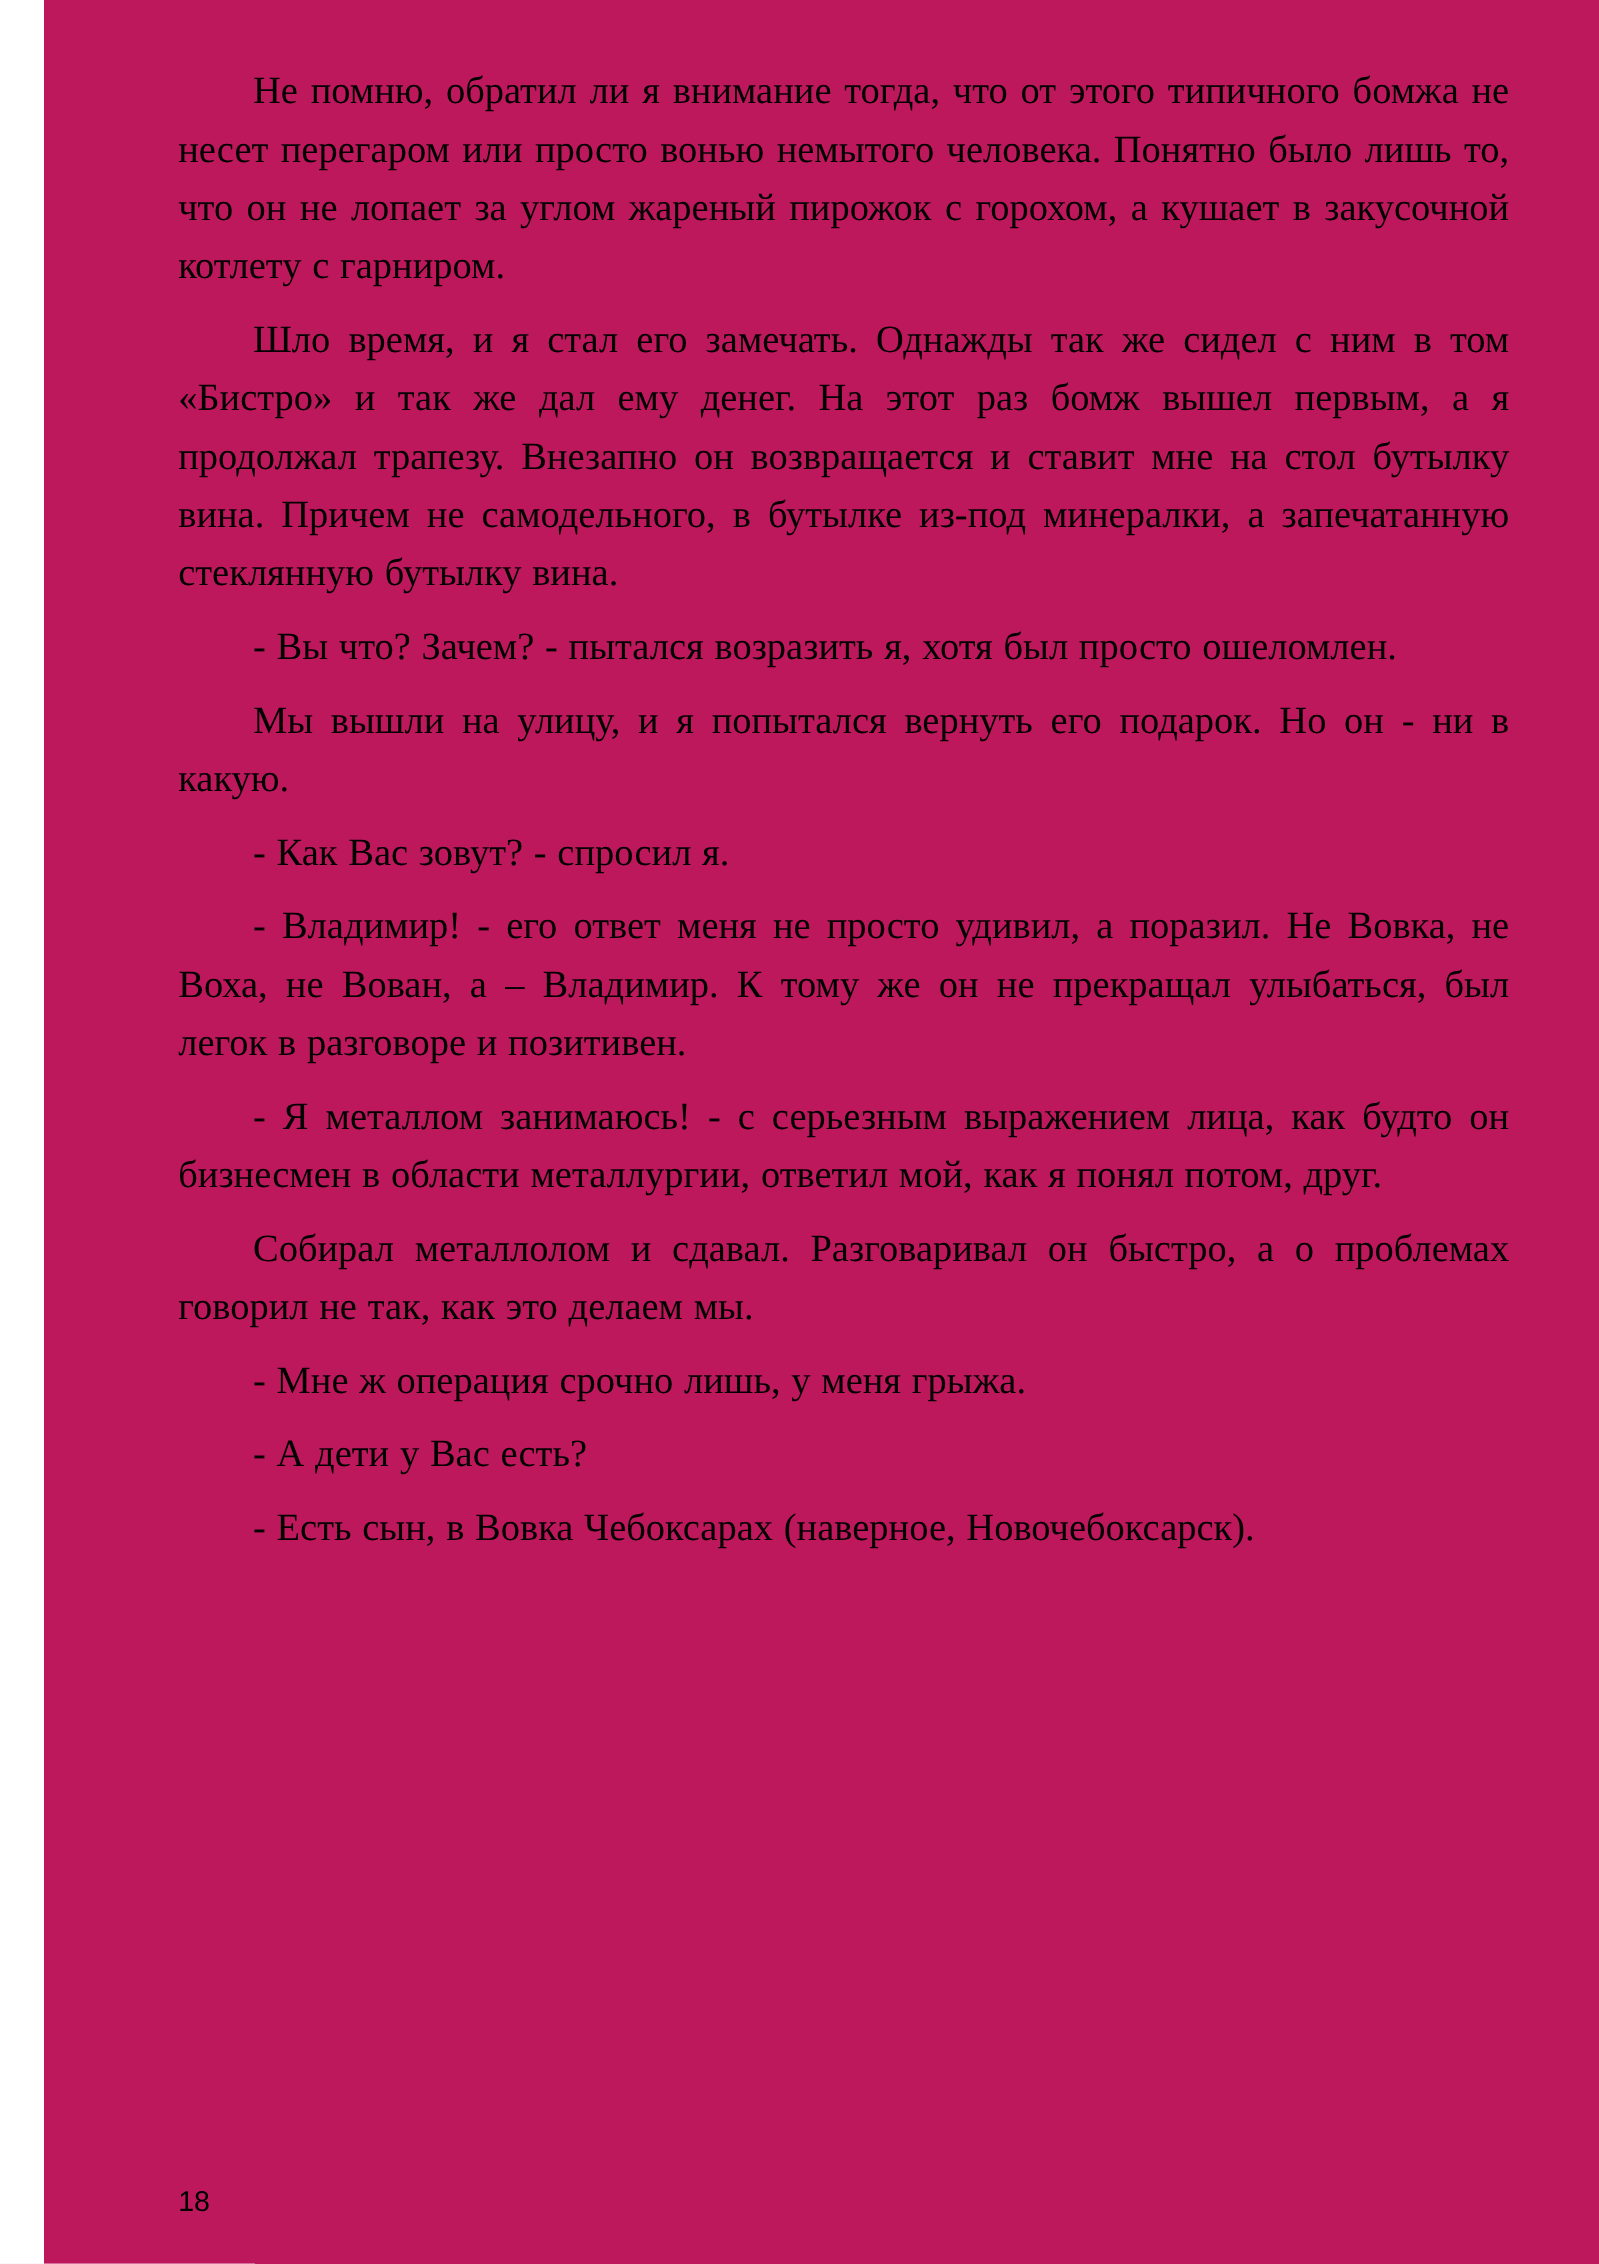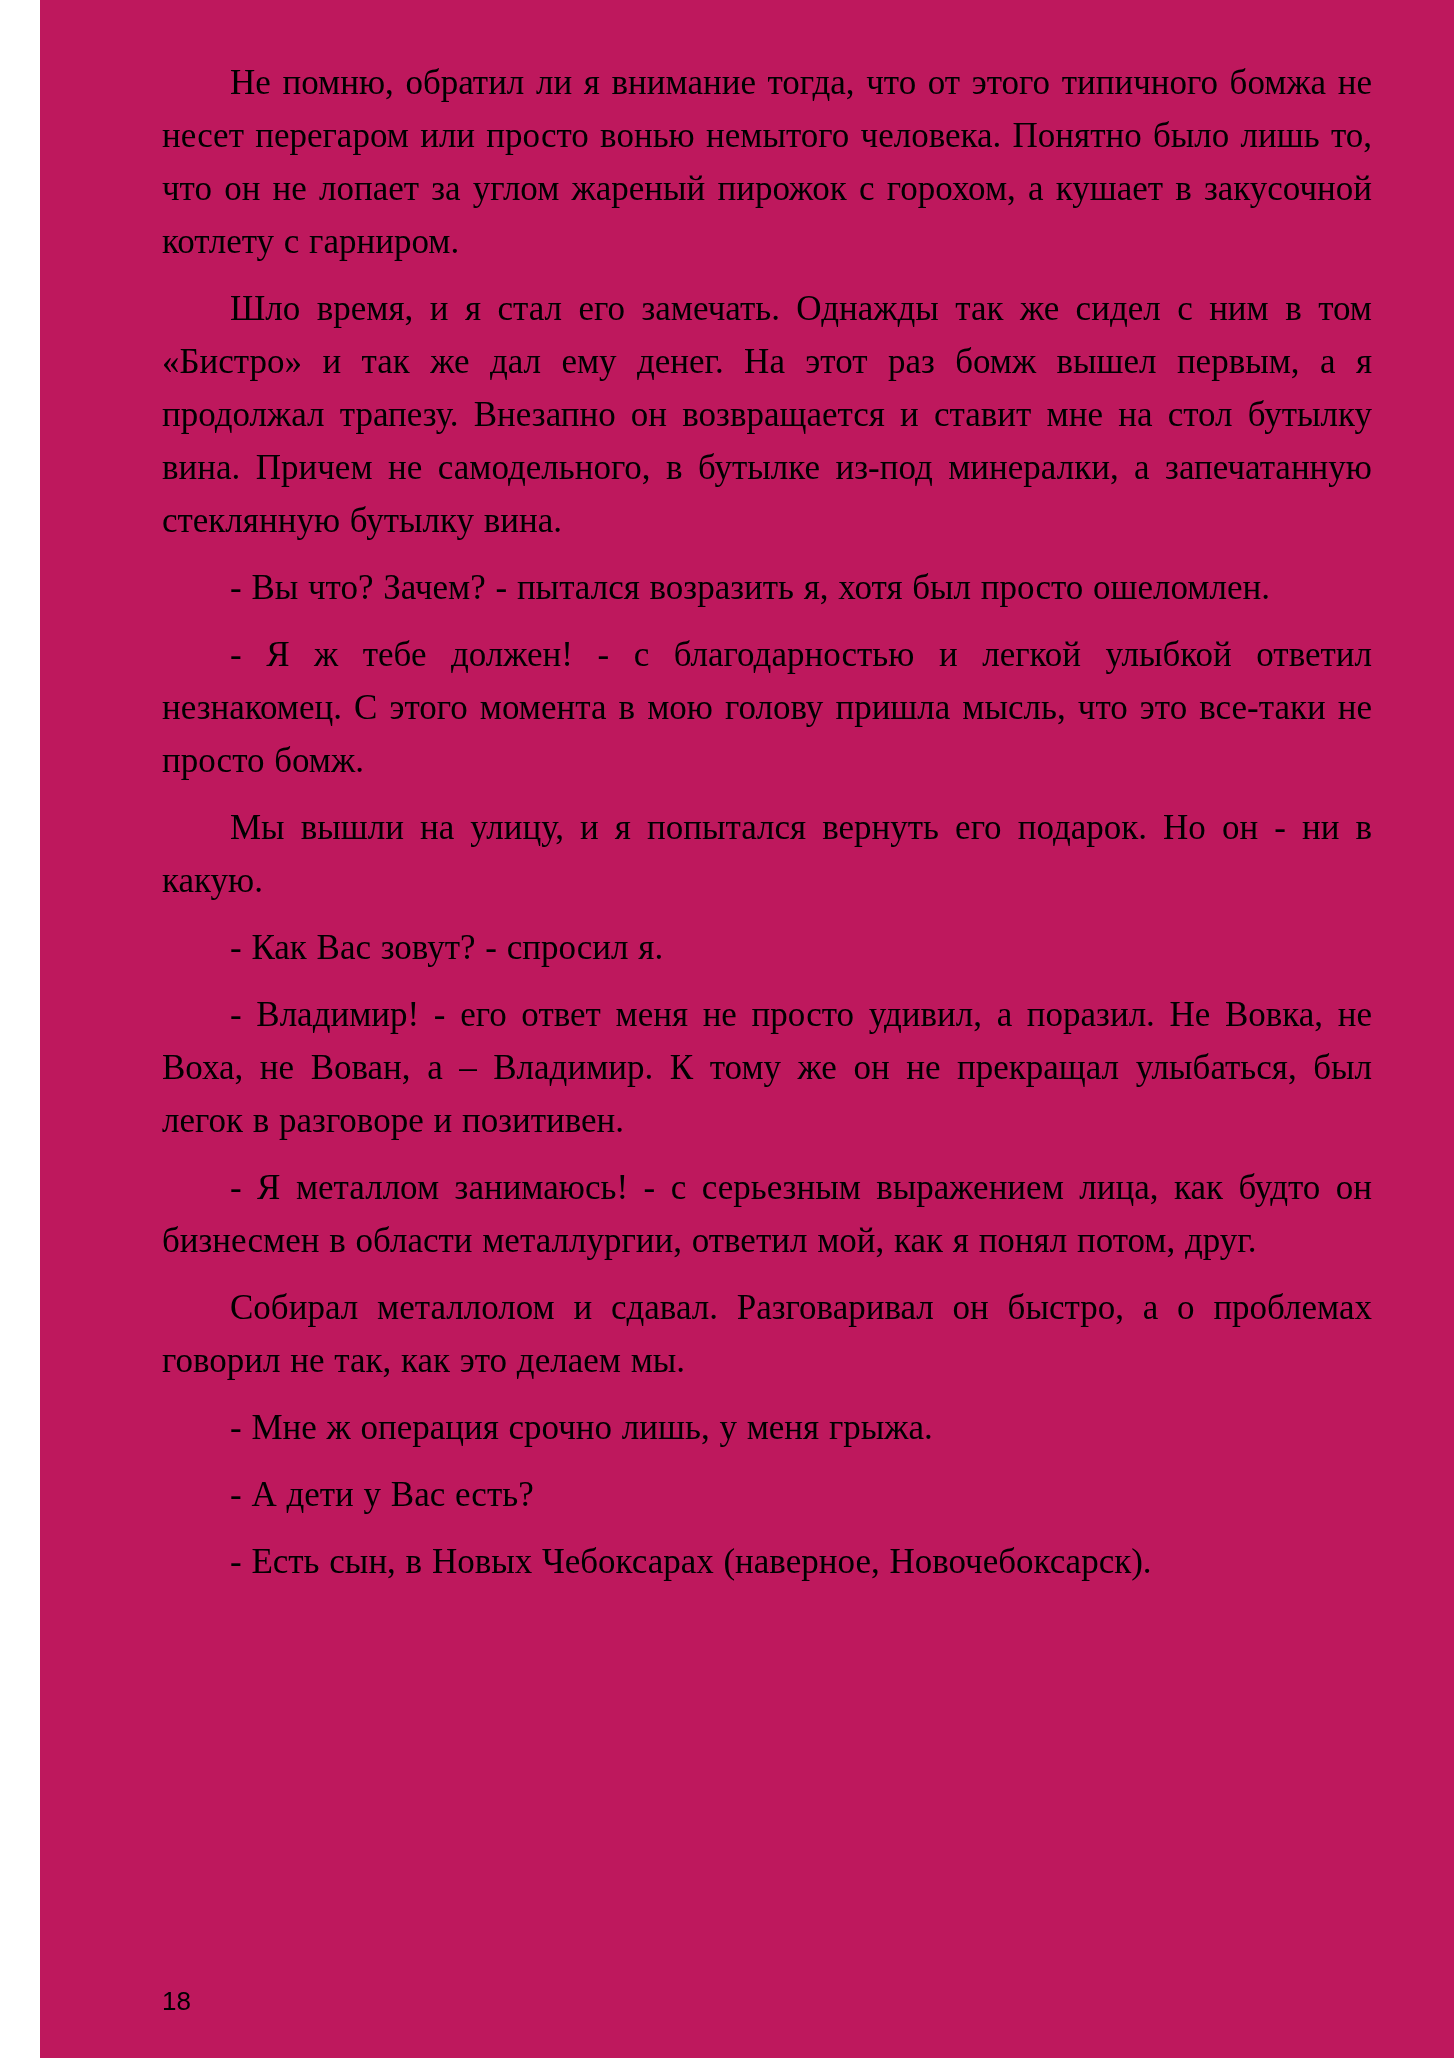--- a/index.html
+++ b/index.html
@@ -42,24 +42,23 @@
   }
 </style>
 </head>
 <body>
 
 <div class="page">
   <div class="text-block">
     <p>Не помню, обратил ли я внимание тогда, что от этого типичного бомжа не несет перегаром или просто вонью немытого человека. Понятно было лишь то, что он не лопает за углом жареный пирожок с горохом, а кушает в закусочной котлету с гарниром.</p>
     <p>Шло время, и я стал его замечать. Однажды так же сидел с ним в том «Бистро» и так же дал ему денег. На этот раз бомж вышел первым, а я продолжал трапезу. Внезапно он возвращается и ставит мне на стол бутылку вина. Причем не самодельного, в бутылке из-под минералки, а запечатанную стеклянную бутылку вина.</p>
     <p>- Вы что? Зачем? - пытался возразить я, хотя был просто ошеломлен.</p>
-    <p>- Я ж тебе должен! - с благодарностью и легкой улыбкой ответил незнакомец. С этого момента в мою голову пришла мысль, что это все-таки не просто бомж.</p>
     <p>Мы вышли на улицу, и я попытался вернуть его подарок. Но он - ни в какую.</p>
     <p>- Как Вас зовут? - спросил я.</p>
     <p>- Владимир! - его ответ меня не просто удивил, а поразил. Не Вовка, не Воха, не Вован, а – Владимир. К тому же он не прекращал улыбаться, был легок в разговоре и позитивен.</p>
     <p>- Я металлом занимаюсь! - с серьезным выражением лица, как будто он бизнесмен в области металлургии, ответил мой, как я понял потом, друг.</p>
     <p>Собирал металлолом и сдавал. Разговаривал он быстро, а о проблемах говорил не так, как это делаем мы.</p>
     <p>- Мне ж операция срочно лишь, у меня грыжа.</p>
     <p>- А дети у Вас есть?</p>
-    <p>- Есть сын, в Новых Чебоксарах (наверное, Новочебоксарск).</p>
+    <p>- Есть сын, в Вовка Чебоксарах (наверное, Новочебоксарск).</p>
   </div>
   <div class="page-number">18</div>
 </div>
 
 </body></html>

